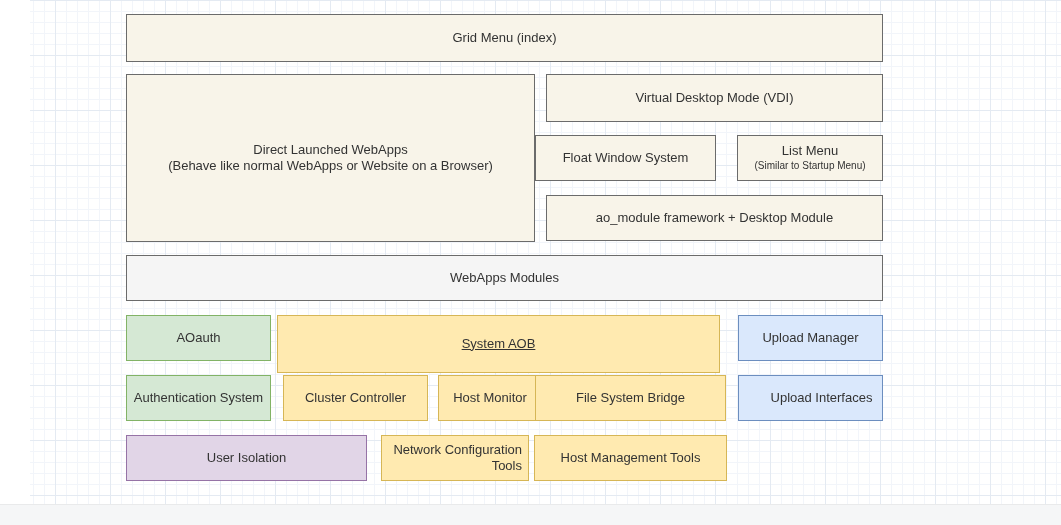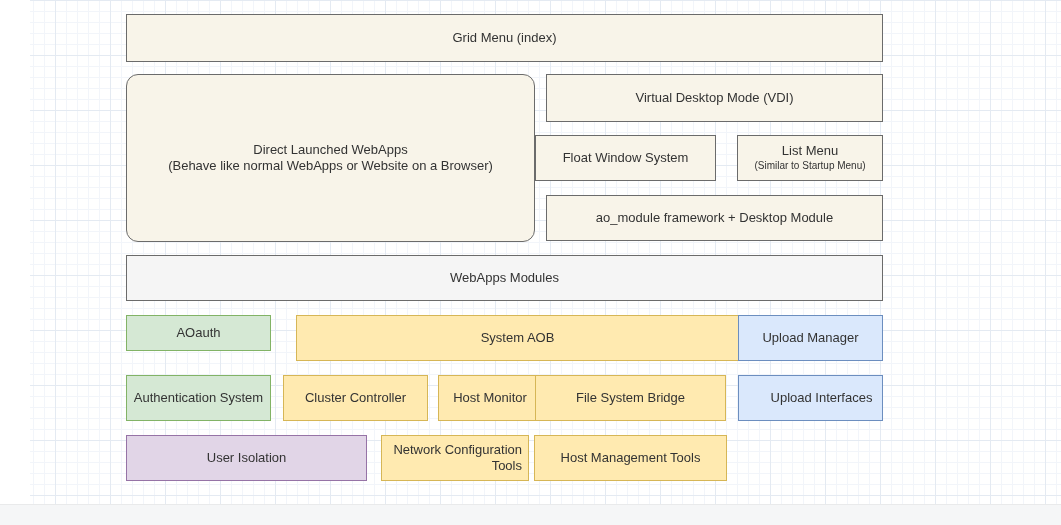--- a/index.html
+++ b/index.html
@@ -55,44 +55,44 @@
 </head>
 <body>
 
 <div id="canvas">
   <div id="left-margin"></div>
   <div id="bottom-edge"></div>
 
 <div class="node" style="left: 126px; top: 14px; width: 757px; height: 48px; background: rgb(248, 244, 233); border-color: rgb(107, 107, 107);">
       <div class="lbl">Grid Menu (index)</div>
     </div>
-    <div class="node" style="left: 126px; top: 74px; width: 409px; height: 168px; background: rgb(248, 244, 233); border-color: rgb(107, 107, 107); border-radius: 12px;">
+    <div class="node" style="left: 126px; top: 74px; width: 409px; height: 168px; background: rgb(248, 244, 233); border-color: rgb(107, 107, 107);">
       <div class="lbl">Direct Launched WebApps</div>
       <div class="sub">(Behave like normal WebApps or Website on a Browser)</div>
     </div>
     <div class="node" style="left: 546px; top: 74px; width: 337px; height: 48px; background: rgb(248, 244, 233); border-color: rgb(107, 107, 107);">
       <div class="lbl">Virtual Desktop Mode (VDI)</div>
     </div>
     <div class="node" style="left: 535px; top: 135px; width: 181px; height: 46px; background: rgb(248, 244, 233); border-color: rgb(107, 107, 107);">
       <div class="lbl">Float Window System</div>
     </div>
     <div class="node" style="left: 737px; top: 135px; width: 146px; height: 46px; background: rgb(248, 244, 233); border-color: rgb(107, 107, 107);">
       <div class="lbl">List Menu</div>
       <div class="sub small">(Similar to Startup Menu)</div>
     </div>
     <div class="node" style="left: 126px; top: 255px; width: 757px; height: 46px; background: rgb(245, 245, 245); border-color: rgb(107, 107, 107);">
       <div class="lbl">WebApps Modules</div>
     </div>
     <div class="node" style="left: 546px; top: 195px; width: 337px; height: 46px; background: rgb(248, 244, 233); border-color: rgb(107, 107, 107);">
       <div class="lbl">ao_module framework + Desktop Module</div>
     </div>
-    <div class="node" style="left: 126px; top: 315px; width: 145px; height: 36px; background: rgb(213, 232, 212); border-color: rgb(130, 179, 102);">
+    <div class="node" style="left: 126px; top: 315px; width: 145px; height: 46px; background: rgb(213, 232, 212); border-color: rgb(130, 179, 102);">
       <div class="lbl">AOauth</div>
     </div>
-    <div class="node" style="left: 296px; top: 315px; width: 443px; height: 46px; background: rgb(255, 234, 176); border-color: rgb(214, 182, 86);">
+    <div class="node" style="left: 277px; top: 315px; width: 443px; height: 58px; background: rgb(255, 234, 176); border-color: rgb(214, 182, 86); text-decoration: underline;">
       <div class="lbl">System AOB</div>
     </div>
     <div class="node" style="left: 738px; top: 315px; width: 145px; height: 46px; background: rgb(218, 232, 252); border-color: rgb(108, 142, 191);">
       <div class="lbl">Upload Manager</div>
     </div>
     <div class="node" style="left: 126px; top: 375px; width: 145px; height: 46px; background: rgb(213, 232, 212); border-color: rgb(130, 179, 102);">
       <div class="lbl">Authentication System</div>
     </div>
     <div class="node" style="left: 283px; top: 375px; width: 145px; height: 46px; background: rgb(255, 234, 176); border-color: rgb(214, 182, 86);">
       <div class="lbl">Cluster Controller</div>

